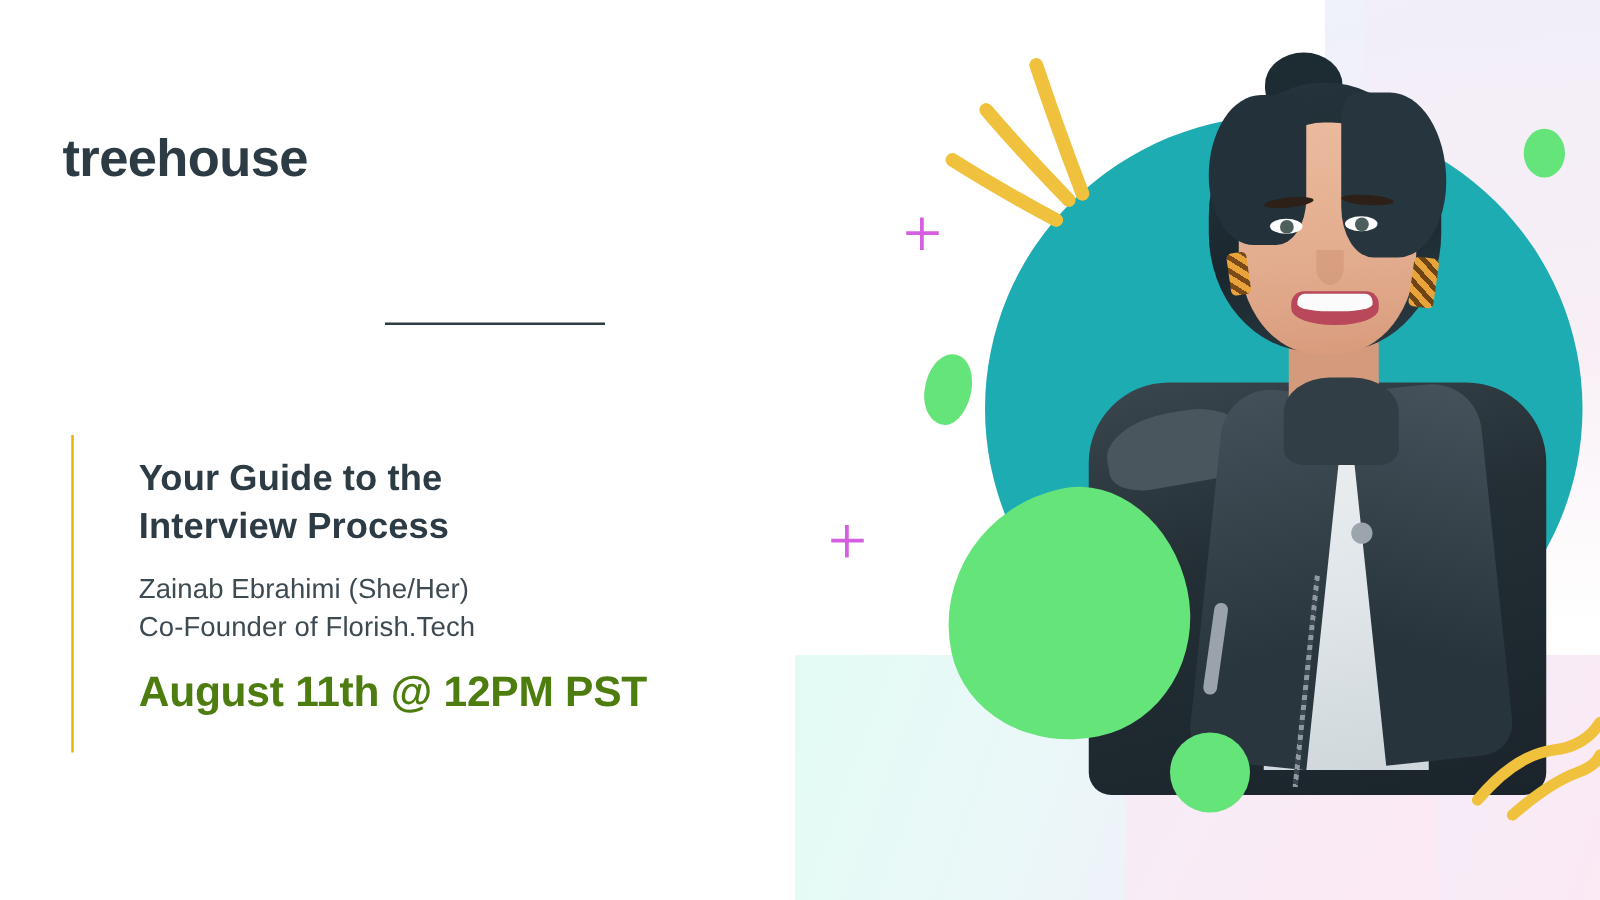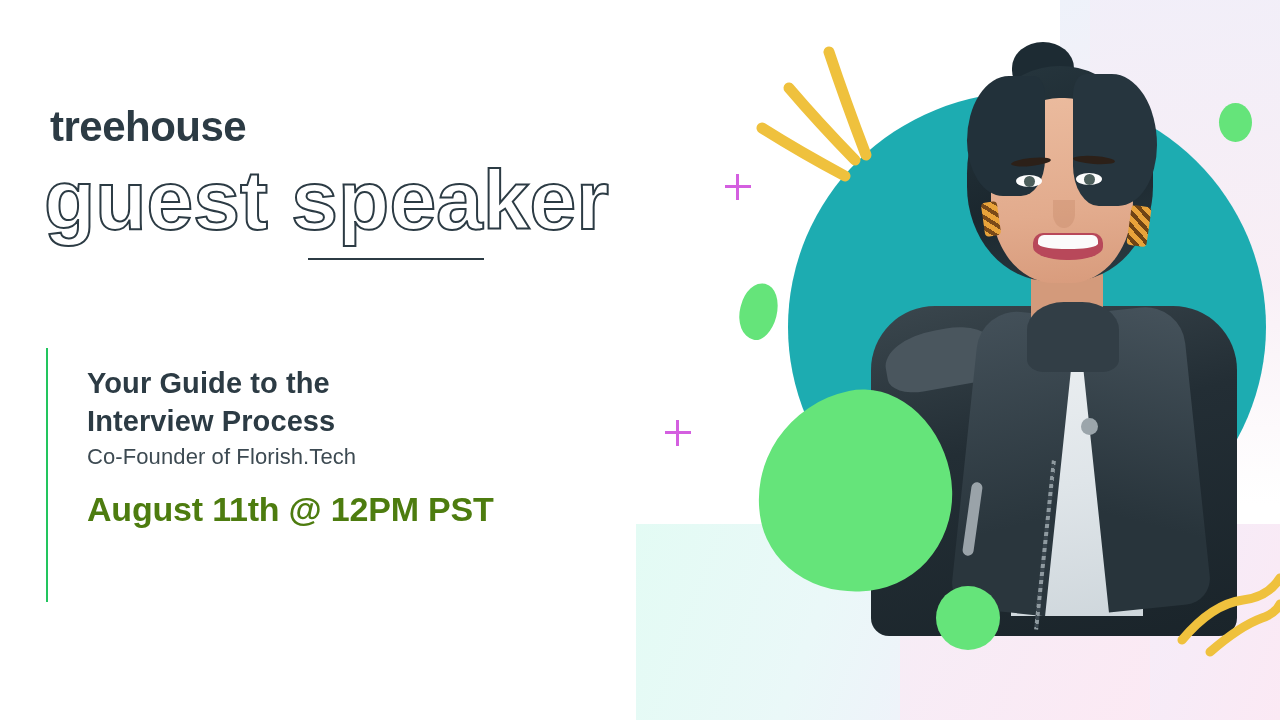--- a/index.html
+++ b/index.html
@@ -298,24 +298,24 @@
   .series-word {
     font-size: 43px;
     font-weight: 700;
     color: #2c3b44;
     line-height: 1;
     letter-spacing: -.5px;
   }
 
   .detail-block {
     position: absolute;
-    left: 46px; top: 348px;
+    left: 57px; top: 348px;
     height: 254px;
-    padding-left: 39px;
-    border-left: 2px solid #22c55e;
+    padding-left: 52px;
+    border-left: 2px solid #eab308;
     box-sizing: border-box;
   }
   .talk-title {
     font-size: 29px;
     font-weight: 700;
     line-height: 1.32;
     color: #2c3b44;
     margin: 16px 0 0 0;
     letter-spacing: .1px;
   }
@@ -398,29 +398,29 @@
     </g>
   </svg>
 
   <div class="plus plus-1"></div>
   <div class="plus plus-2"></div>
 
   <div class="text-col">
 
     <div class="brand">treehouse</div>
 
-    <div class="headline-outline">guest speaker</div>
 
     <div class="series-row">
       <span class="series-rule"></span>
     </div>
 
     <div class="detail-block">
       <div class="talk-title">
         <span>Your Guide to the</span><br>
         <span>Interview Process</span>
       </div>
+      <p class="speaker-line">Zainab Ebrahimi (She/Her)</p>
       <p class="speaker-line second">Co-Founder of Florish.Tech</p>
       <p class="datetime">August 11th @ 12PM PST</p>
     </div>
 
   </div>
 </div>
 
 </body></html>

